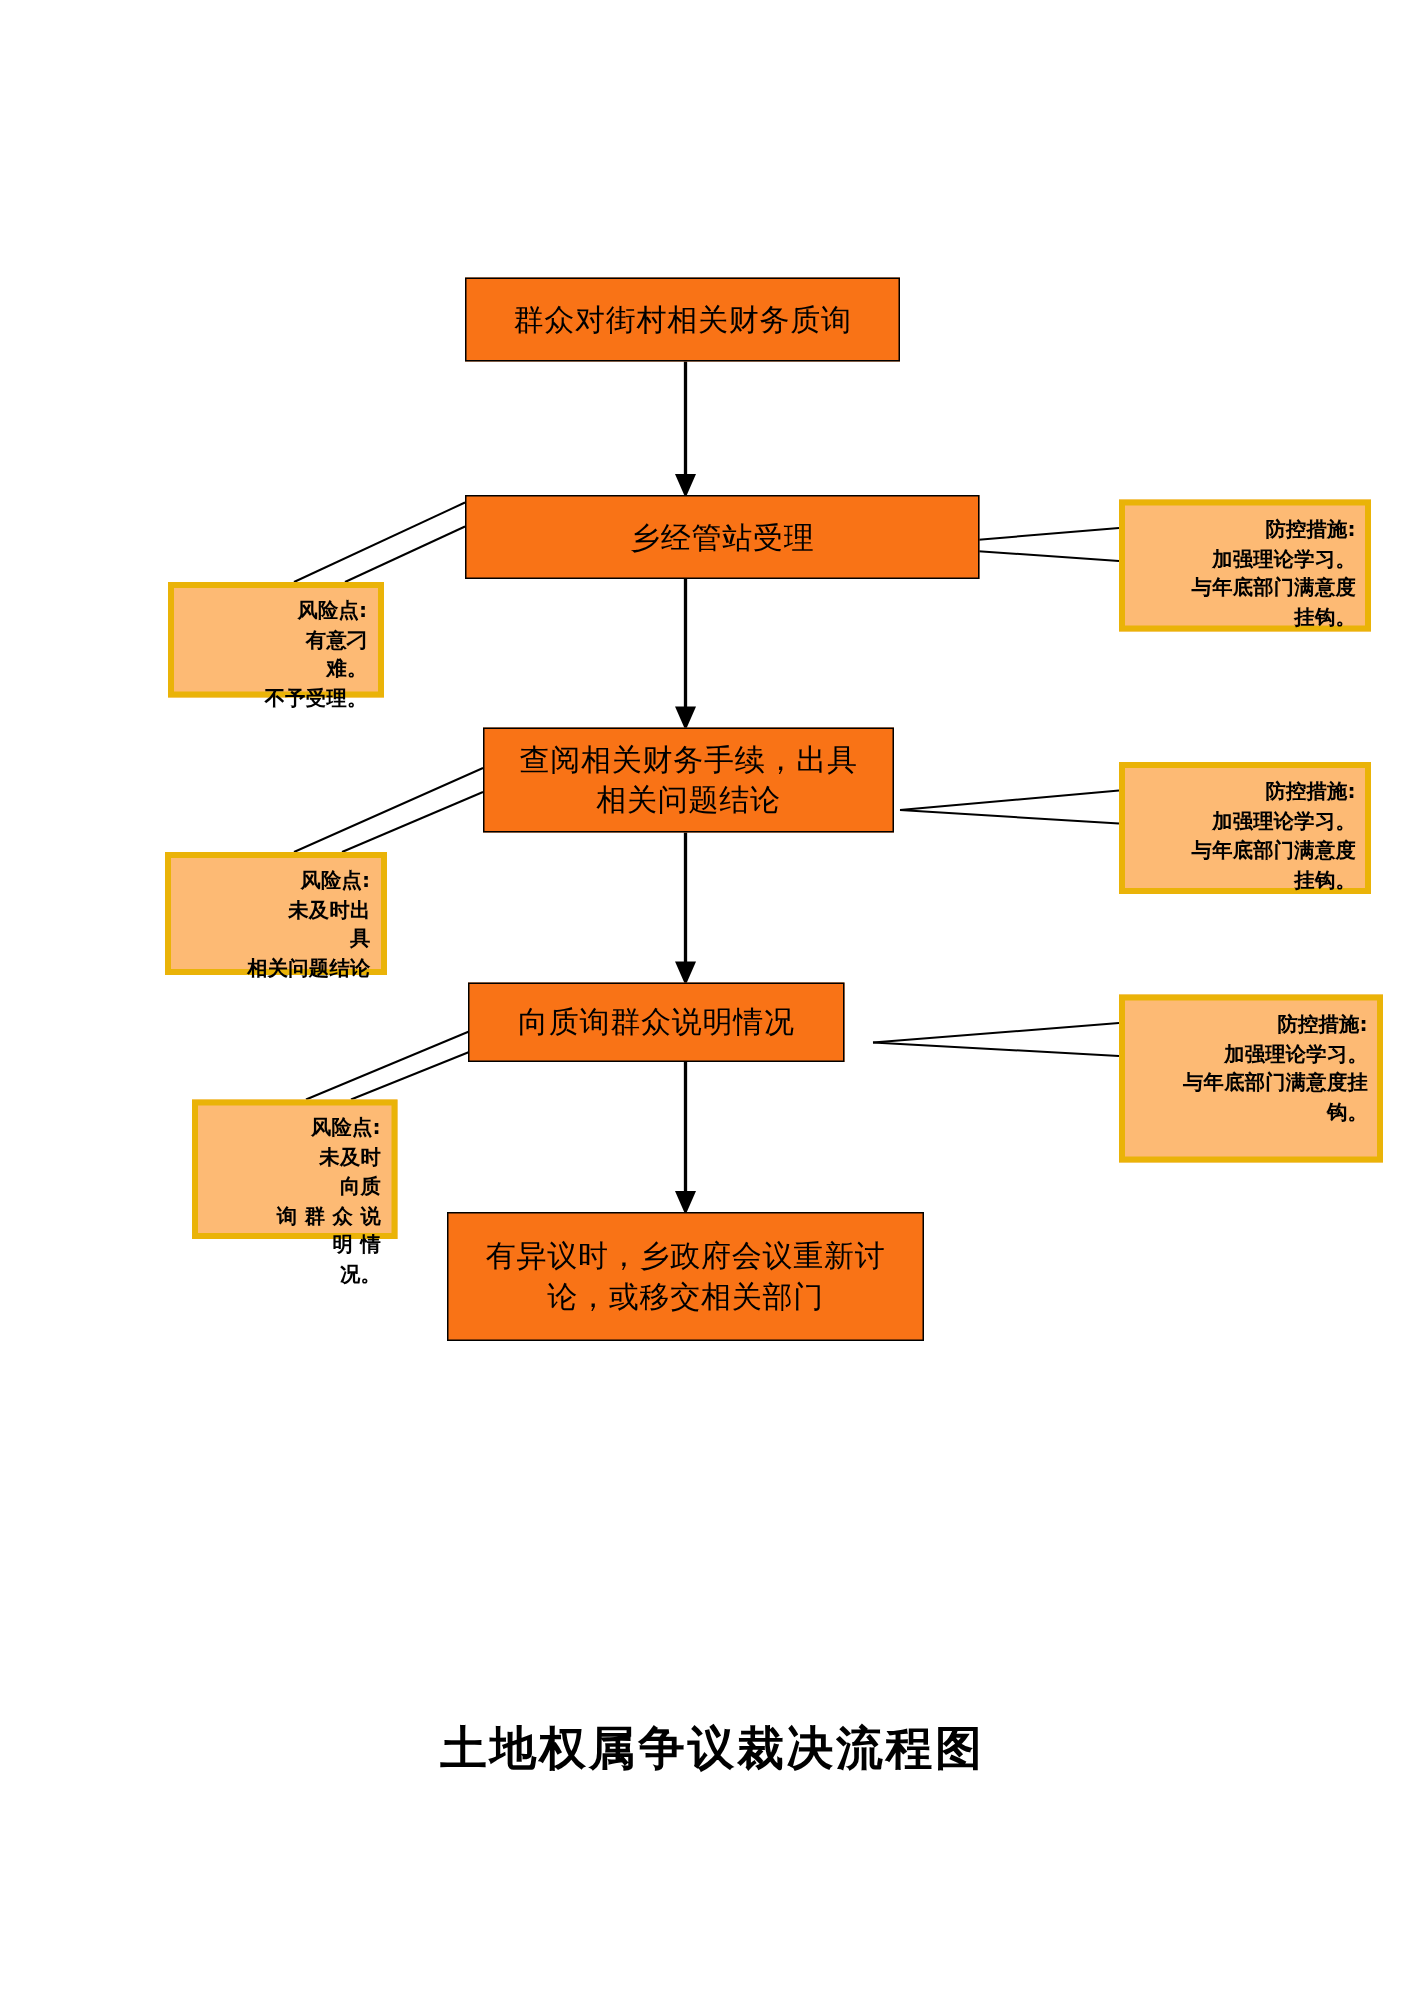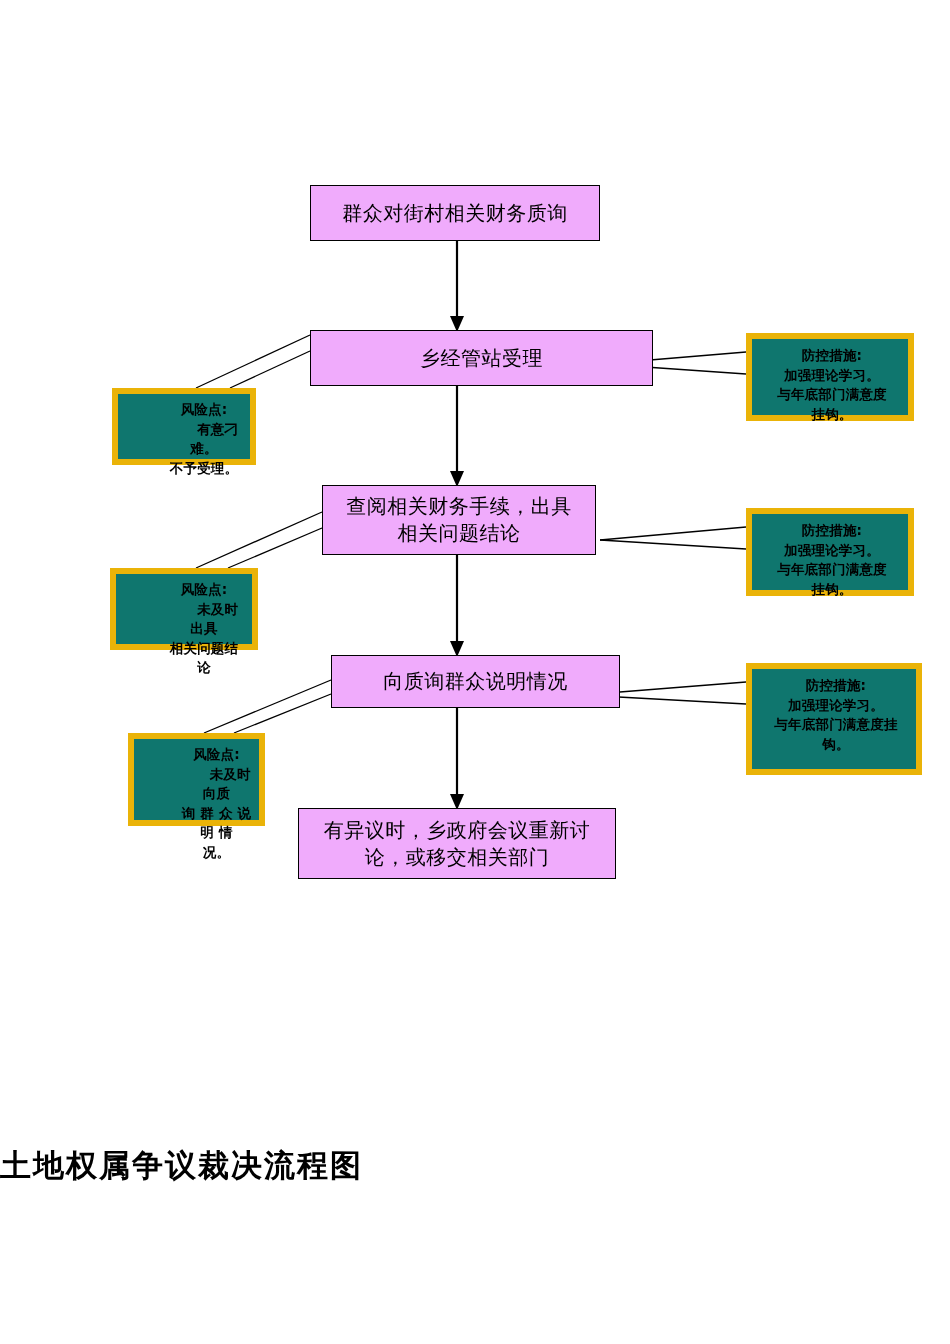--- a/index.html
+++ b/index.html
@@ -24,67 +24,67 @@
     left: 0;
     top: 0;
     width: 950px;
     height: 1344px;
     pointer-events: none;
   }
   .node {
     position: absolute;
     box-sizing: border-box;
     border: 1px solid #000000;
-    background: #f0abfc;
+    background: #f97316;
     display: flex;
     align-items: center;
     justify-content: center;
     text-align: center;
     font-family: "DejaVu Serif", "Liberation Serif", serif;
     font-size: 20px;
     line-height: 1.35;
     letter-spacing: 0.5px;
     padding: 2px 8px;
   }
   .node-text {
     display: block;
     width: 100%;
     white-space: pre-line;
   }
   .callout {
     position: absolute;
     box-sizing: border-box;
-    border: 6px solid #eab308;
-    background: #0f766e;
+    border: 4px solid #eab308;
+    background: #fdba74;
     font-family: "DejaVu Sans", "Liberation Sans", sans-serif;
     font-weight: bold;
     font-size: 13.5px;
     line-height: 1.45;
-    text-align: center;
+    text-align: right;
     padding: 6px 7px 5px 9px;
     letter-spacing: 0.2px;
   }
   .callout .callout-text {
     display: block;
     white-space: pre-line;
   }
   .callout.risk {
     font-size: 13.5px;
     padding-left: 47px;
   }
   .callout.measure {
     font-size: 13.5px;
     padding: 7px 6px 5px 10px;
   }
   #diagram-title {
     position: absolute;
     left: 0;
     top: 1145px;
     width: 950px;
-    text-align: left;
+    text-align: center;
     font-family: "DejaVu Sans", "Liberation Sans", sans-serif;
     font-size: 31px;
     font-weight: bold;
     letter-spacing: 2px;
     color: #000000;
   }
 </style>
 </head>
 <body>
 
@@ -142,25 +142,25 @@
 
   <div class="node" style="left:310px; top:330px; width:343px; height:56px;">
     <span class="node-text">乡经管站受理</span>
   </div>
 
   <div class="node" style="left:322px; top:485px; width:274px; height:70px;">
     <span class="node-text">查阅相关财务手续，出具
 相关问题结论</span>
   </div>
 
-  <div class="node" style="left:331px; top:655px; width:289px; height:53px;">
+  <div class="node" style="left:312px; top:655px; width:251px; height:53px;">
     <span class="node-text">向质询群众说明情况</span>
   </div>
 
-  <div class="node" style="left:298px; top:808px; width:318px; height:71px;">
+  <div class="node" style="left:298px; top:808px; width:318px; height:86px;">
     <span class="node-text">有异议时，乡政府会议重新讨
 论，或移交相关部门</span>
   </div>
 
   <div class="callout risk" style="left:112px; top:388px; width:144px; height:77px;">
     <span class="callout-text">风险点:
 　　有意刁难。
 不予受理。</span>
   </div>
 

